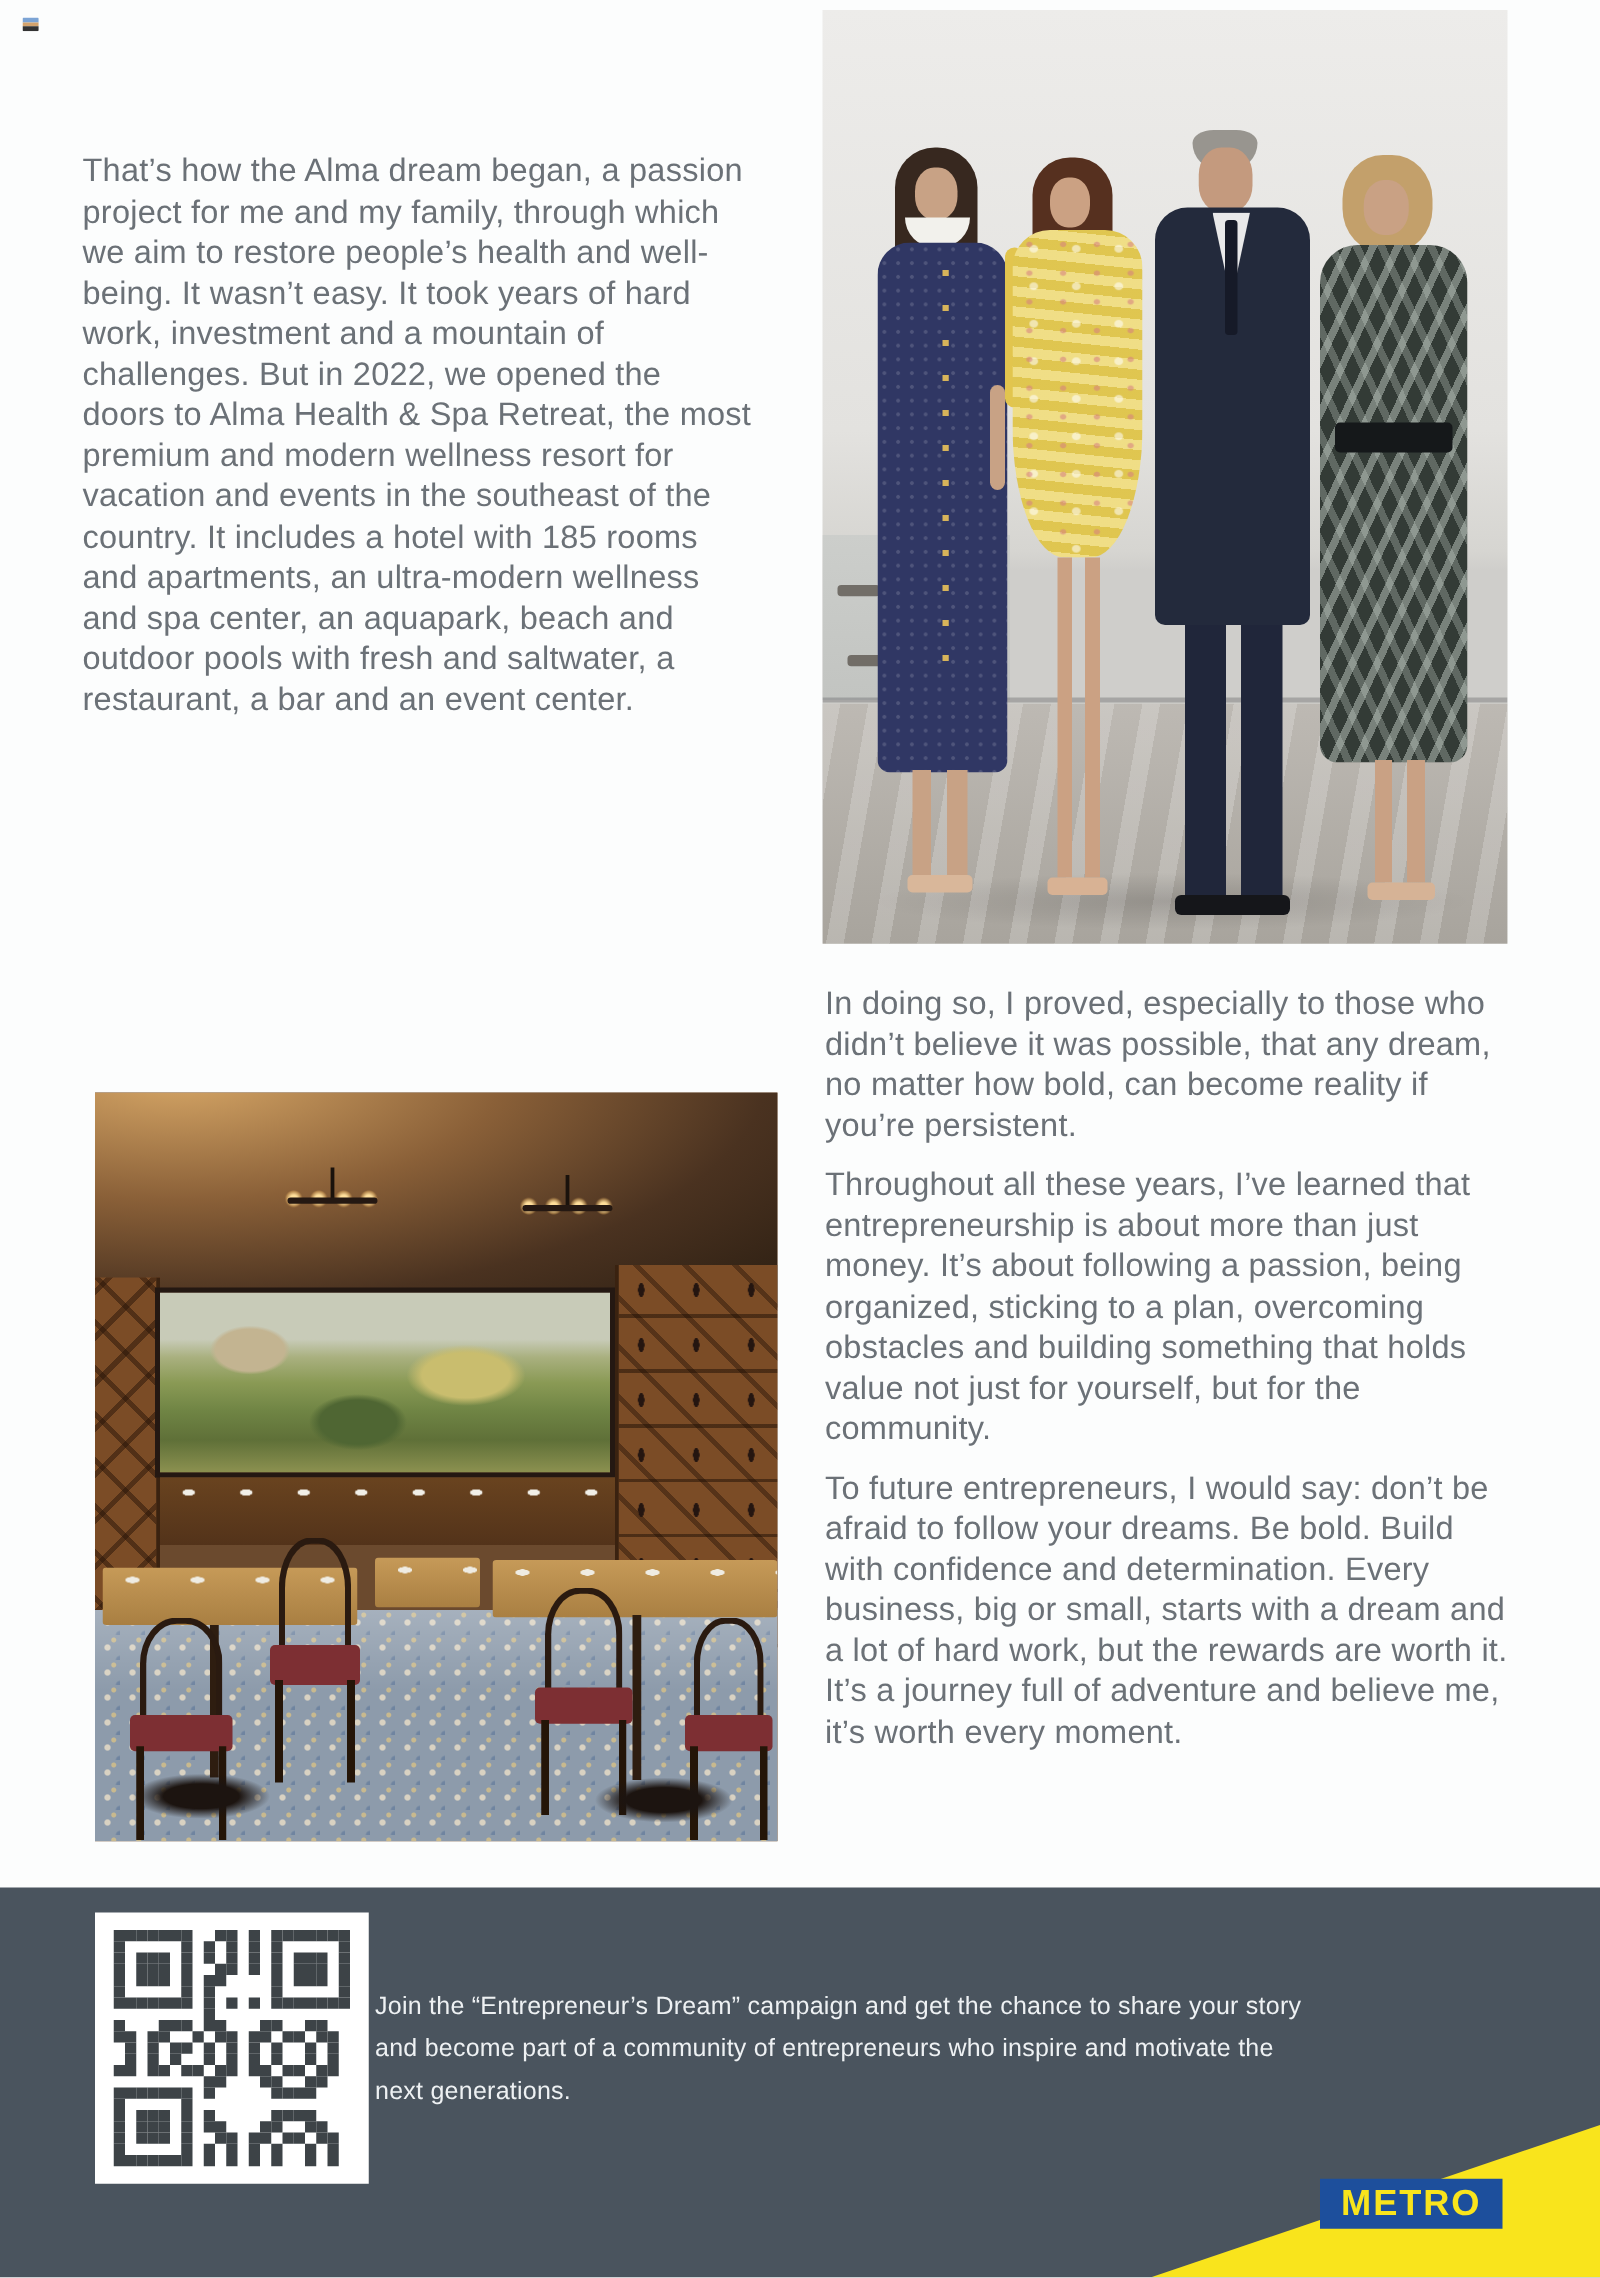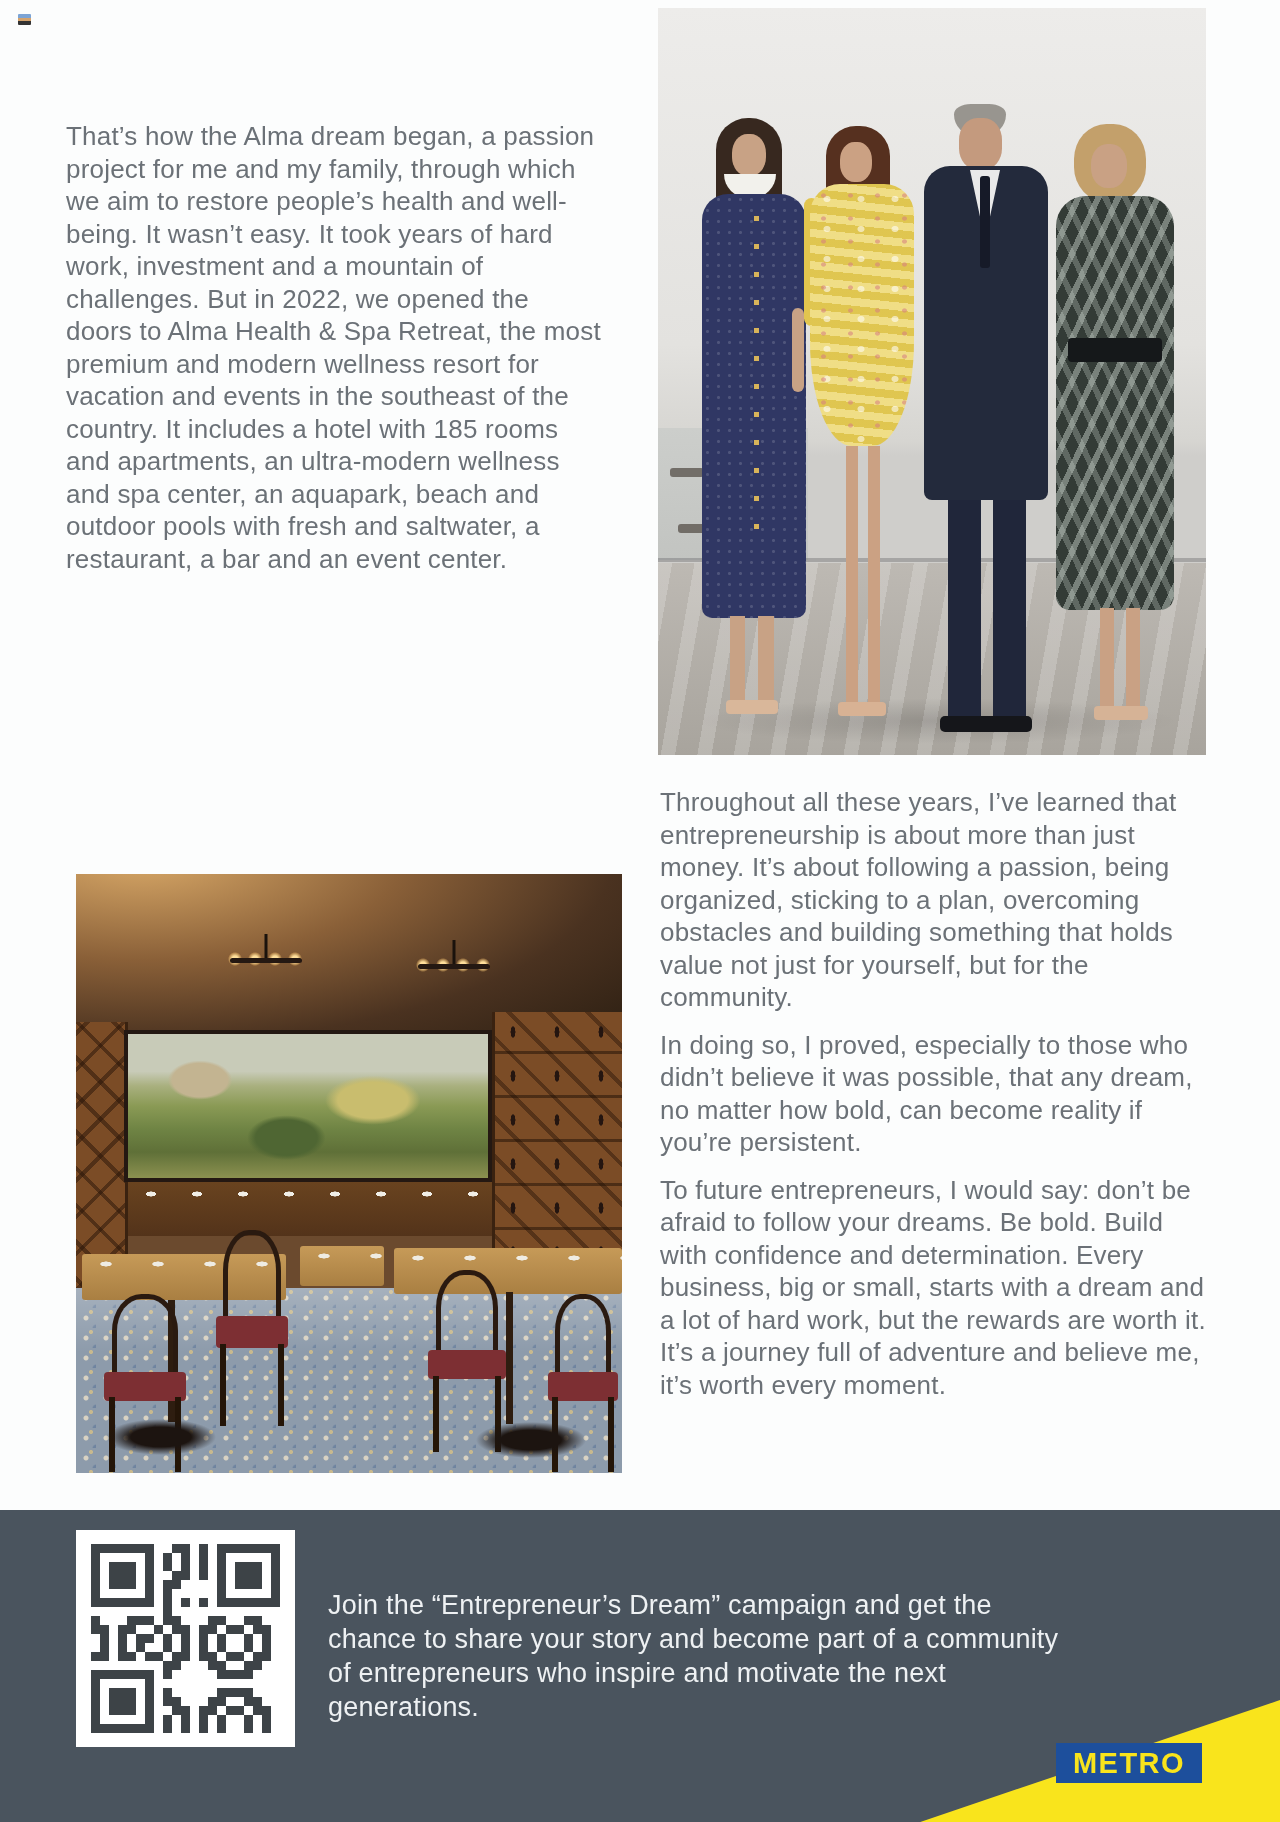--- a/index.html
+++ b/index.html
@@ -118,21 +118,21 @@
   .chair .legs{position:absolute;left:6%;top:58%;width:88%;height:42%;
     background:linear-gradient(90deg,#241508 0 6px,transparent 6px calc(100% - 6px),#241508 calc(100% - 6px) 100%)}
   .pedestal{position:absolute;width:110px;height:36px;background:radial-gradient(closest-side,#1c1410 55%,rgba(28,20,16,.55) 75%,transparent)}
 
   
   .footer{left:0;top:1510px;width:1280px;height:312px;background:var(--footer_bg)}
   .qr-tile{position:absolute;left:76px;top:20px;width:219px;height:217px;background:#fff;padding:14px 15px}
   .qr{display:grid;grid-template-columns:repeat(21,9px);grid-auto-rows:9px}
   .qc{background:transparent}
   .qc.on{background:var(--qr_dark)}
-  .footer-msg{position:absolute;left:328px;top:78px;width:750px;color:var(--footer_text);font-size:27px;line-height:34px;letter-spacing:.2px}
+  .footer-msg{position:absolute;left:300px;top:78px;width:750px;color:var(--footer_text);font-size:20px;line-height:34px;letter-spacing:.2px}
   .wedge{position:absolute;left:0;top:0;width:100%;height:100%;background:var(--yellow);
     clip-path:polygon(71.9% 100%,100% 60.9%,100% 100%)}
   .metro{position:absolute;left:1056px;top:233px;width:146px;height:40px;background:var(--metro_blue);
     display:flex;align-items:center;justify-content:center;color:var(--yellow);
     font-weight:bold;font-size:29px;letter-spacing:1.5px;font-family:"Liberation Sans",sans-serif}
 </style>
 </head>
 <body>
 
 <div class="abs mini-flag">
@@ -182,22 +182,22 @@
 
   <div class="pC-hair"></div>
   <div class="pC-face"></div>
   <div class="pC-dress"></div>
   <div class="pC-belt"></div>
   <div class="pC-legs"></div>
   <div class="pC-shoes"></div>
 </div>
 
 <div class="abs col col-right">
+  <p>In doing so, I proved, especially to those who didn’t believe it was possible, that any dream, no matter how bold, can become reality if you’re persistent.</p>
   <p>Throughout all these years, I’ve learned that entrepreneurship is about more than just money. It’s about following a passion, being organized, sticking to a plan, overcoming obstacles and building something that holds value not just for yourself, but for the community.</p>
-  <p>In doing so, I proved, especially to those who didn’t believe it was possible, that any dream, no matter how bold, can become reality if you’re persistent.</p>
   <p>To future entrepreneurs, I would say: don’t be afraid to follow your dreams. Be bold. Build with confidence and determination. Every business, big or small, starts with a dream and a lot of hard work, but the rewards are worth it. It’s a journey full of adventure and believe me, it’s worth every moment.</p>
 </div>
 
 <div class="abs photo-rest" title="Warmly lit restaurant with vineyard mural, wooden wine racks, set tables and burgundy bentwood chairs on patterned tile floor">
   <div class="rest-ceiling"></div>
   <div class="chand" style="left:148px;top:60px">
       <div class="lamps"></div>
     </div>
   <div class="chand" style="left:336px;top:66px">
       <div class="lamps"></div>

